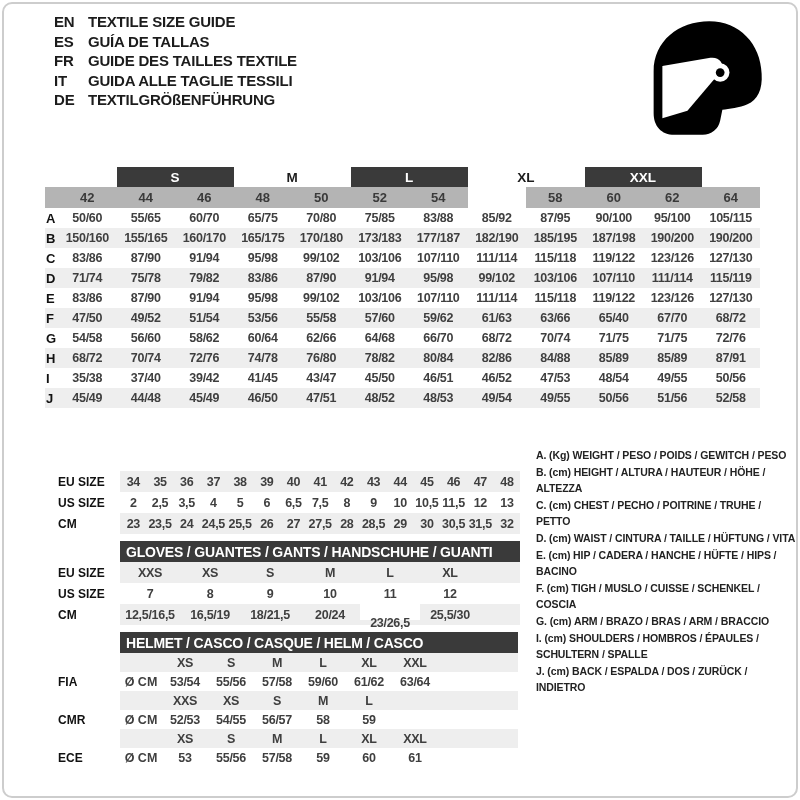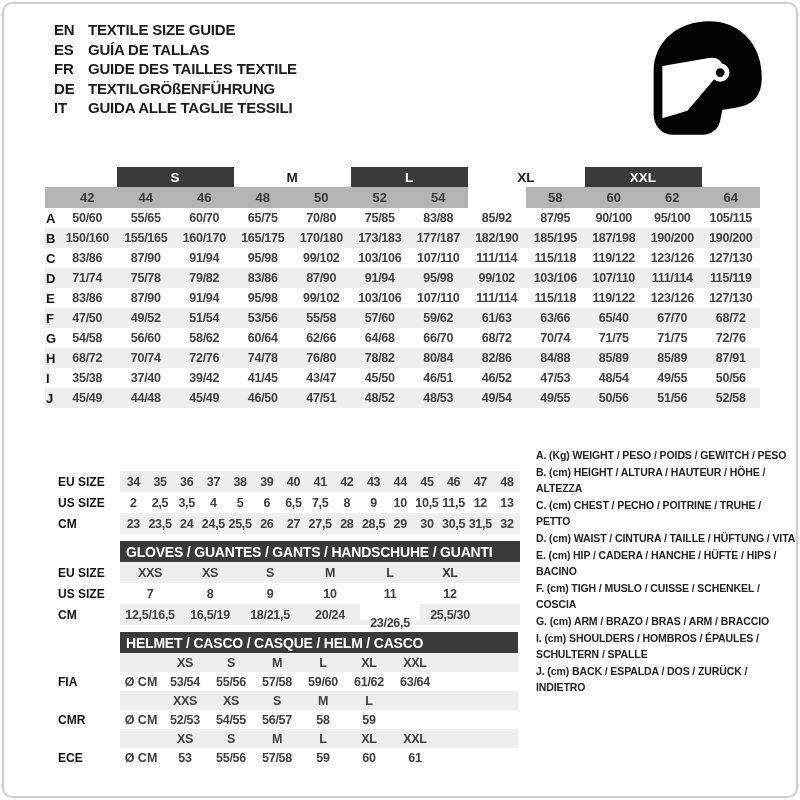--- a/index.html
+++ b/index.html
@@ -3,21 +3,21 @@
 <meta charset="utf-8">
 <style>
   html,body { margin:0; padding:0; background:#ffffff; }
   .page {
     position:relative; width:800px; height:800px; background:#fff;
     font-family:"Liberation Sans", sans-serif; color:#1c1c1c; overflow:hidden;
   }
   .frame { position:absolute; inset:2px; border:2px solid #cdcdcd; border-radius:10px; pointer-events:none; }
 
   
-  .lang-block { position:absolute; left:54px; top:20px; }
+  .lang-block { position:absolute; left:54px; top:12px; }
   .lang-row { display:flex; height:19.5px; align-items:center; font-weight:700; font-size:15px; letter-spacing:-0.2px; }
   .lang-code { width:34px; }
   .lang-title { white-space:nowrap; }
 
   
   .helmet-icon { position:absolute; left:646px; top:18px; }
 
   
   .textile { position:absolute; left:45px; top:167px; display:grid;
     grid-template-columns:13px repeat(12, 58.5px);
@@ -57,26 +57,26 @@
       </div>
       <div class="lang-row">
         <div class="lang-code">ES</div>
         <div class="lang-title">GUÍA DE TALLAS</div>
       </div>
       <div class="lang-row">
         <div class="lang-code">FR</div>
         <div class="lang-title">GUIDE DES TAILLES TEXTILE</div>
       </div>
       <div class="lang-row">
+        <div class="lang-code">IT</div>
+        <div class="lang-title">GUIDA ALLE TAGLIE TESSILI</div>
+      </div>
+      <div class="lang-row">
         <div class="lang-code">DE</div>
         <div class="lang-title">TEXTILGRÖßENFÜHRUNG</div>
-      </div>
-      <div class="lang-row">
-        <div class="lang-code">IT</div>
-        <div class="lang-title">GUIDA ALLE TAGLIE TESSILI</div>
       </div>
     </div>
 
   <svg class="helmet-icon" width="120" height="120" viewBox="0 0 110 110" aria-hidden="true">
     <path fill="#000000" d="M 58 3 C 86 3 105 24 106 51 C 107 66 102 75 93 79
       C 86 82 76 83.5 70 84 L 68 94 C 66.5 102 60 107 52 107 L 26 107
       C 14 107 7 99 7 87 L 7 49 C 7 21 30 3 58 3 Z"></path>
     <path fill="#ffffff" d="M 15 44 L 59 36.5 C 67 35.5 71.5 41 69.5 48 L 38 85 L 15 92 Z"></path>
     <circle cx="68" cy="50" r="8.5" fill="#ffffff"></circle>
     <circle cx="68" cy="50" r="4" fill="#000000"></circle>

